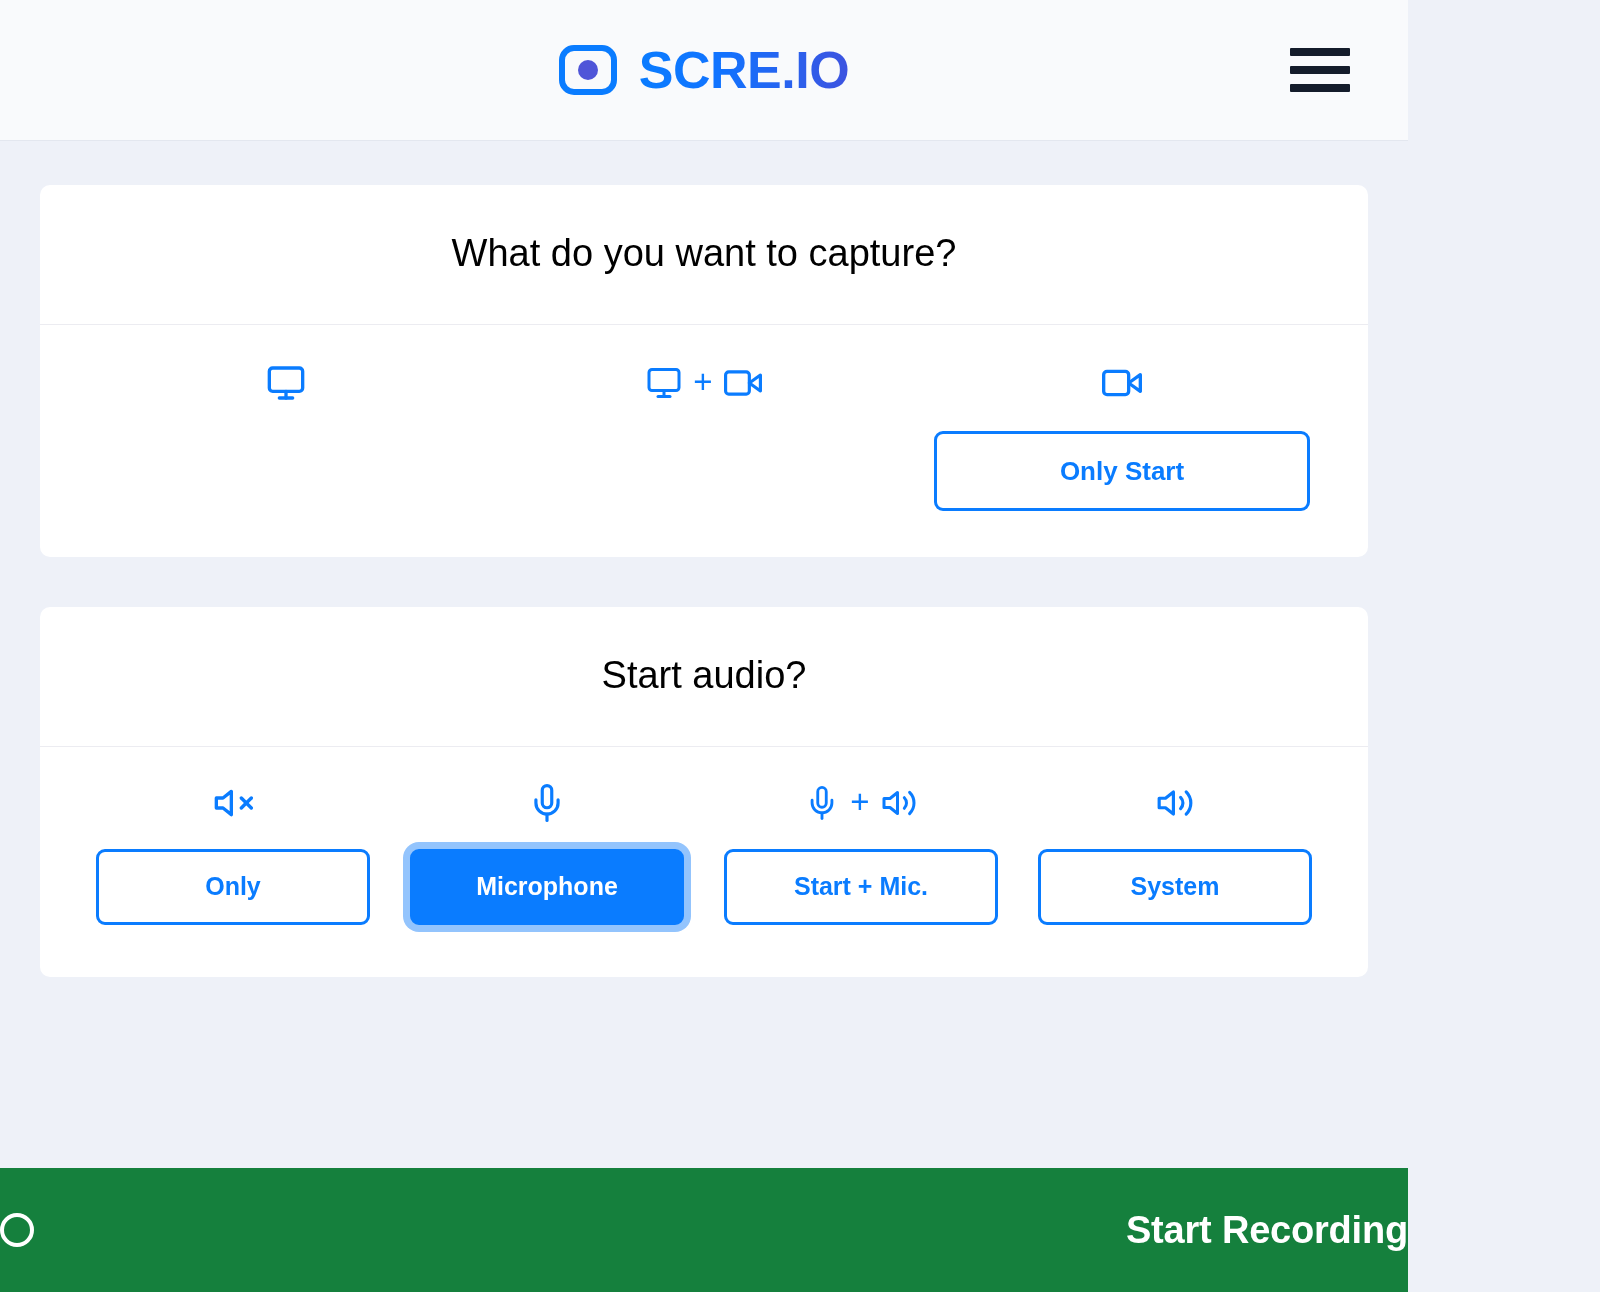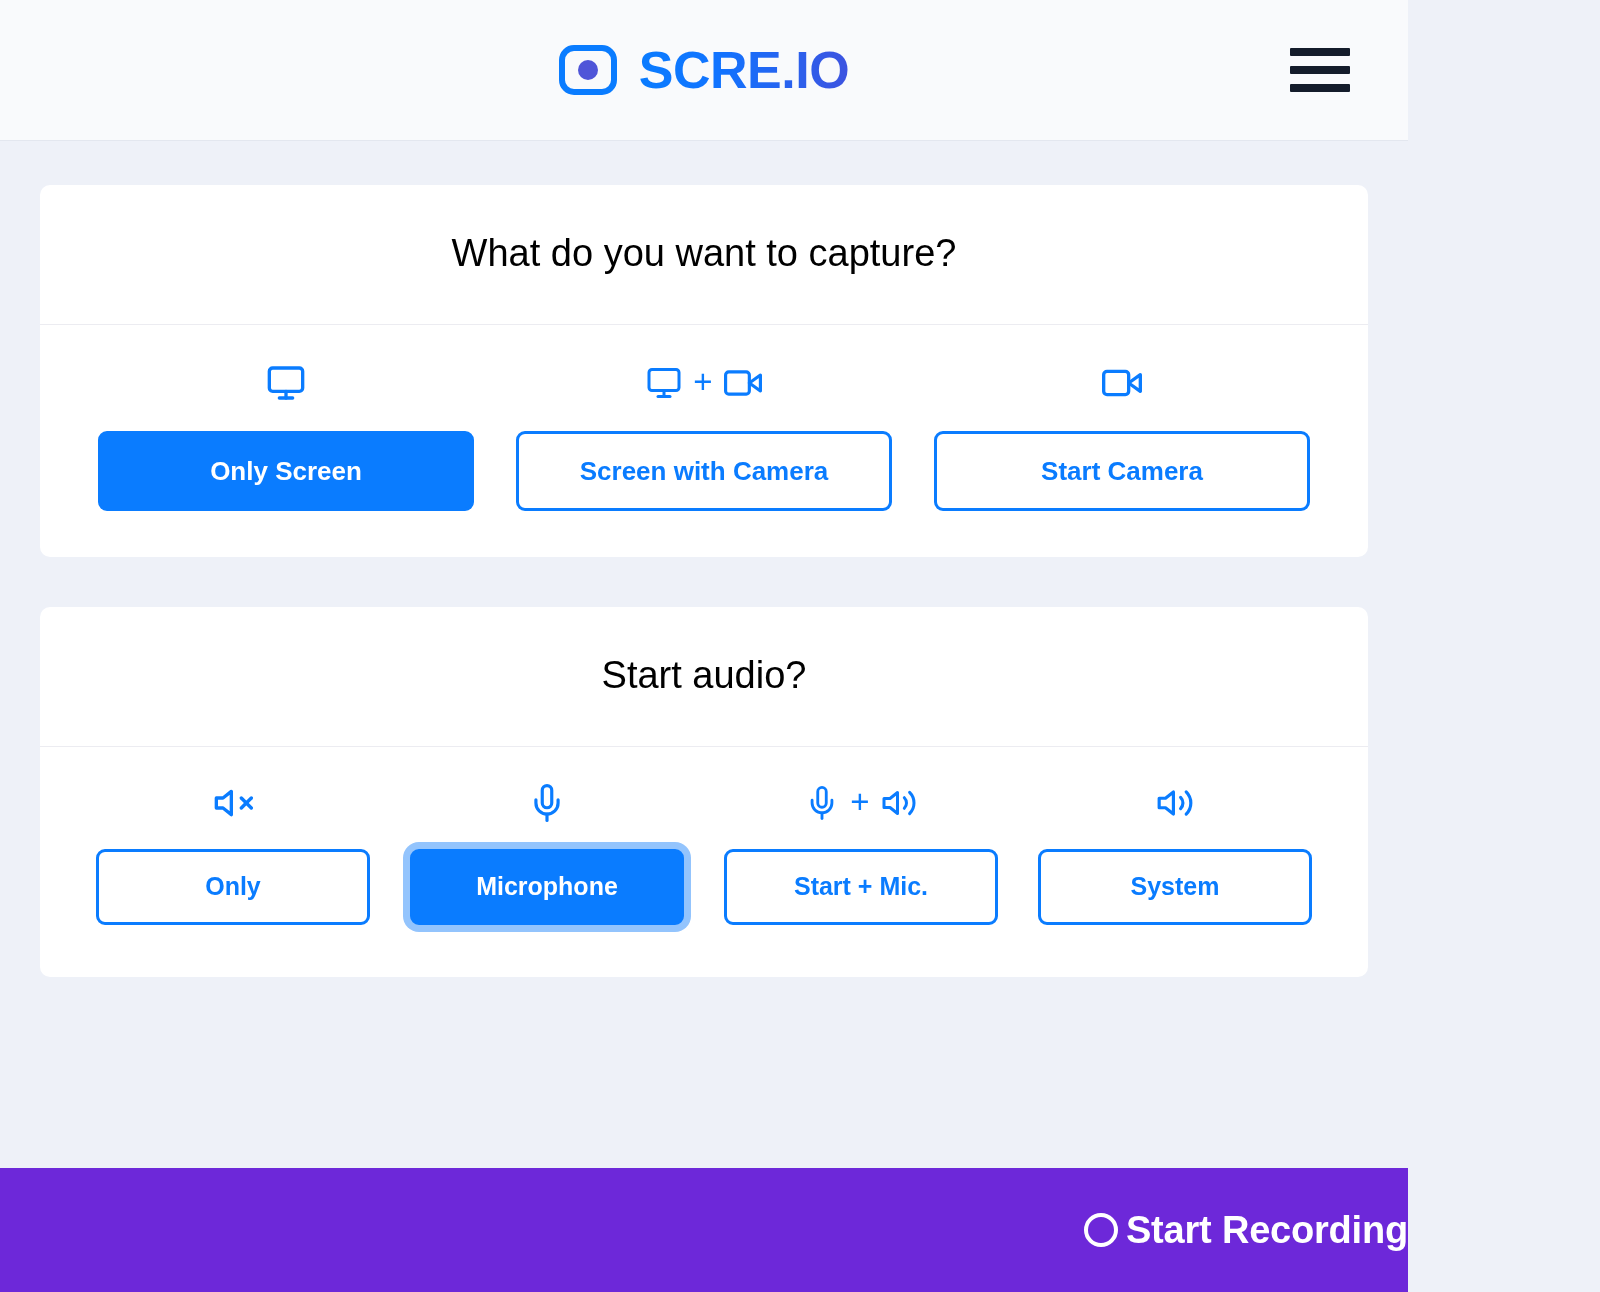--- a/index.html
+++ b/index.html
@@ -172,24 +172,24 @@
     padding: 36px 56px 52px;
     gap: 40px;
   }
   .options.audio .option-icon { margin-bottom: 26px; }
   .options.audio .opt-btn { height: 76px; font-size: 25px; }
 
   
   .record-bar {
     flex: 0 0 124px;
     height: 124px;
-    background: #6d28d9;
-    display: flex;
-    align-items: center;
-    justify-content: flex-end;
+    background: #15803d;
+    display: flex;
+    align-items: center;
+    justify-content: space-between;
     gap: 8px;
     cursor: pointer;
     border: none;
     width: 100%;
     font-family: "Liberation Sans", sans-serif;
   }
   .record-dot {
     width: 34px;
     height: 34px;
     border: 4px solid #ffffff;
@@ -233,47 +233,45 @@
       <div class="options">
 
         <div class="option">
           <div class="option-icon">
             <svg width="40" height="40" viewBox="0 0 24 24" fill="none" stroke="currentColor" stroke-width="2" stroke-linecap="round" stroke-linejoin="round">
               <rect x="2" y="3" width="20" height="14" rx="2"></rect>
               <line x1="8" y1="21" x2="16" y2="21"></line>
               <line x1="12" y1="17" x2="12" y2="21"></line>
             </svg>
           </div>
-          <button class="opt-btn selected">Only Screen</button>
         </div>
 
         <div class="option">
           <div class="option-icon">
             <svg width="36" height="36" viewBox="0 0 24 24" fill="none" stroke="currentColor" stroke-width="2" stroke-linecap="round" stroke-linejoin="round">
               <rect x="2" y="3" width="20" height="14" rx="2"></rect>
               <line x1="8" y1="21" x2="16" y2="21"></line>
               <line x1="12" y1="17" x2="12" y2="21"></line>
             </svg>
             <span class="plus">+</span>
             <svg width="38" height="38" viewBox="0 0 24 24" fill="none" stroke="currentColor" stroke-width="2" stroke-linecap="round" stroke-linejoin="round">
               <polygon points="23 7 16 12 23 17 23 7"></polygon>
               <rect x="1" y="5" width="15" height="14" rx="2" ry="2"></rect>
             </svg>
           </div>
-          <button class="opt-btn">Screen with Camera</button>
         </div>
 
         <div class="option">
           <div class="option-icon">
             <svg width="40" height="40" viewBox="0 0 24 24" fill="none" stroke="currentColor" stroke-width="2" stroke-linecap="round" stroke-linejoin="round">
               <polygon points="23 7 16 12 23 17 23 7"></polygon>
               <rect x="1" y="5" width="15" height="14" rx="2" ry="2"></rect>
             </svg>
           </div>
-          <button class="opt-btn">Start Camera</button>
+          <button class="opt-btn">Only Start</button>
         </div>
 
       </div>
     </section>
 
     <section class="card">
       <h2 class="card-title">Start audio?</h2>
       <div class="options audio">
 
         <div class="option">

